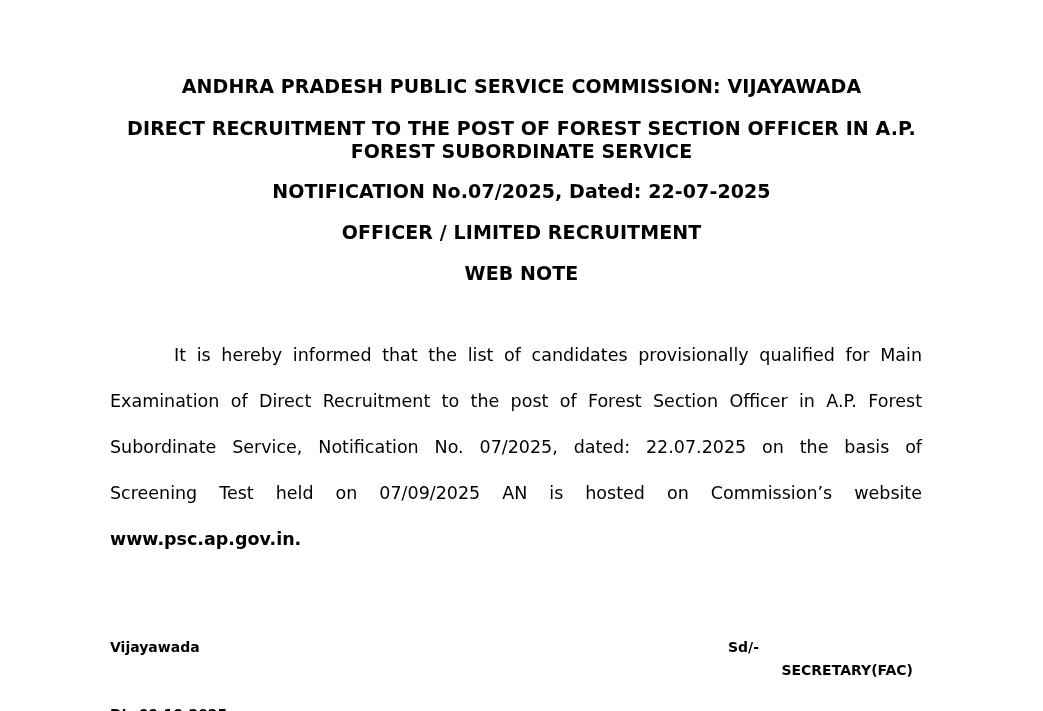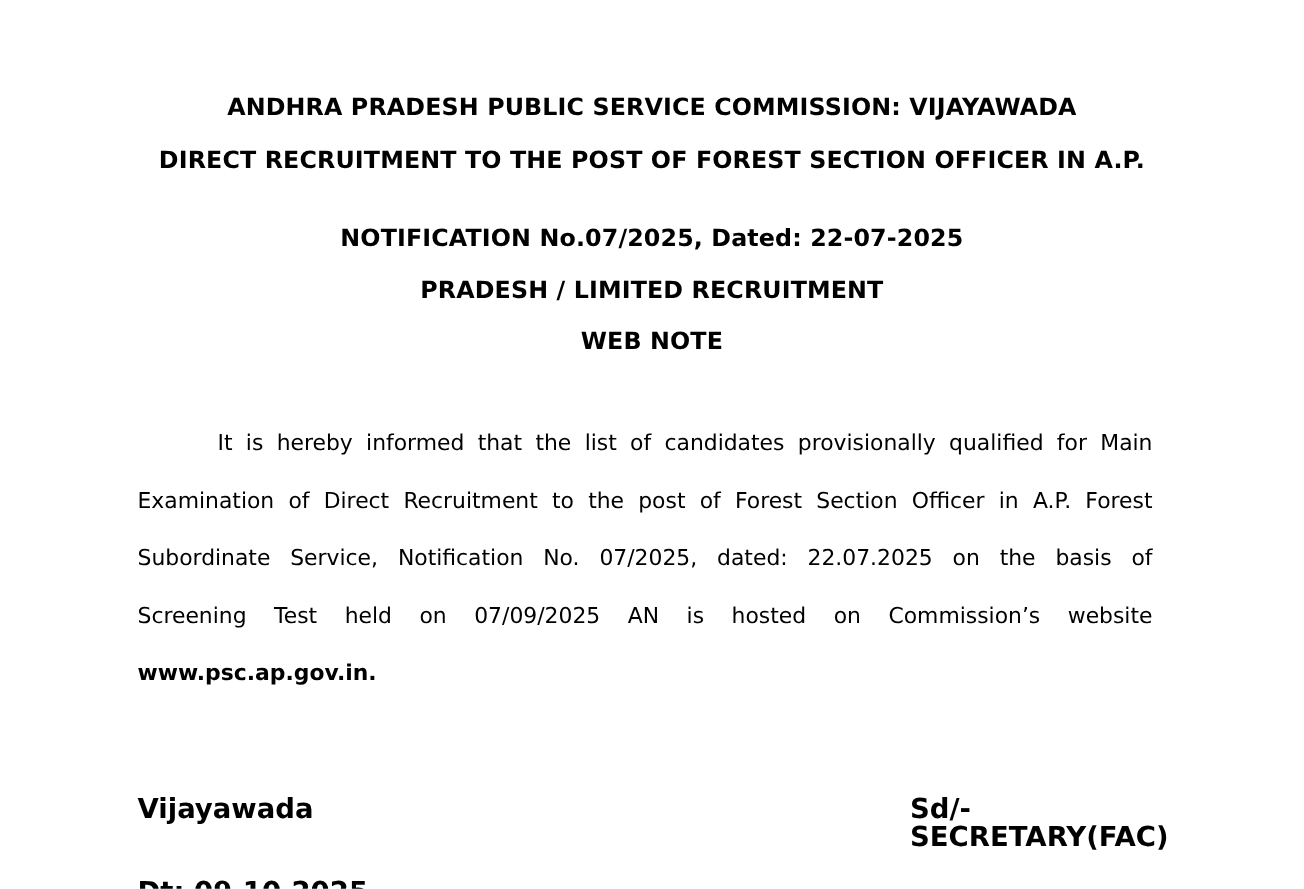--- a/index.html
+++ b/index.html
@@ -10,35 +10,36 @@
     #h1 { top: 75px; }
     #h2 { top: 117px; }
     #h3 { top: 180px; }
     #h4 { top: 221px; }
     #h5 { top: 262px; }
     .para { position: absolute; left: 110px; width: 812px; font-size: 17.5px; }
     .line { position: absolute; left: 0; width: 812px; height: 24px; line-height: 24px;
             text-align: justify; text-align-last: justify; white-space: nowrap; }
     .line.first { text-indent: 64px; }
     .line.last { text-align-last: left; font-weight: bold; }
-    .foot { position: absolute; font-weight: bold; font-size: 22px; line-height: 23px; }
+    .foot { position: absolute; font-weight: bold; font-size: 14px; line-height: 23px; }
     #place { left: 110px; top: 636px; }
     #date { left: 110px; top: 659px; margin-top: 44px; }
     #sd { left: 728px; width: 185px; top: 636px; text-align: left; }
     #sec { left: 728px; width: 185px; top: 659px; text-align: right; }
   </style>
 </head>
 <body>
 
 <div id="h1" class="heading">ANDHRA PRADESH PUBLIC SERVICE COMMISSION: VIJAYAWADA</div>
 <div id="h2" class="heading">
   <div>DIRECT RECRUITMENT TO THE POST OF FOREST SECTION OFFICER IN A.P.</div>
+  <div>FOREST SUBORDINATE SERVICE</div>
 </div>
 <div id="h3" class="heading">NOTIFICATION No.07/2025, Dated: 22-07-2025</div>
-<div id="h4" class="heading">PRADESH / LIMITED RECRUITMENT</div>
+<div id="h4" class="heading">OFFICER / LIMITED RECRUITMENT</div>
 <div id="h5" class="heading">WEB NOTE</div>
 
 <div class="para">
   <div class="line first" style="top:343px;">It is hereby informed that the list of candidates provisionally qualified for Main</div>
   <div class="line" style="top:389px;">Examination of Direct Recruitment to the post of Forest Section Officer in A.P. Forest</div>
   <div class="line" style="top:435px;">Subordinate Service, Notification No. 07/2025, dated: 22.07.2025 on the basis of</div>
   <div class="line" style="top:481px;">Screening Test held on 07/09/2025 AN is hosted on Commission’s website</div>
   <div class="line last" style="top:527px;">www.psc.ap.gov.in.</div>
 </div>
 

